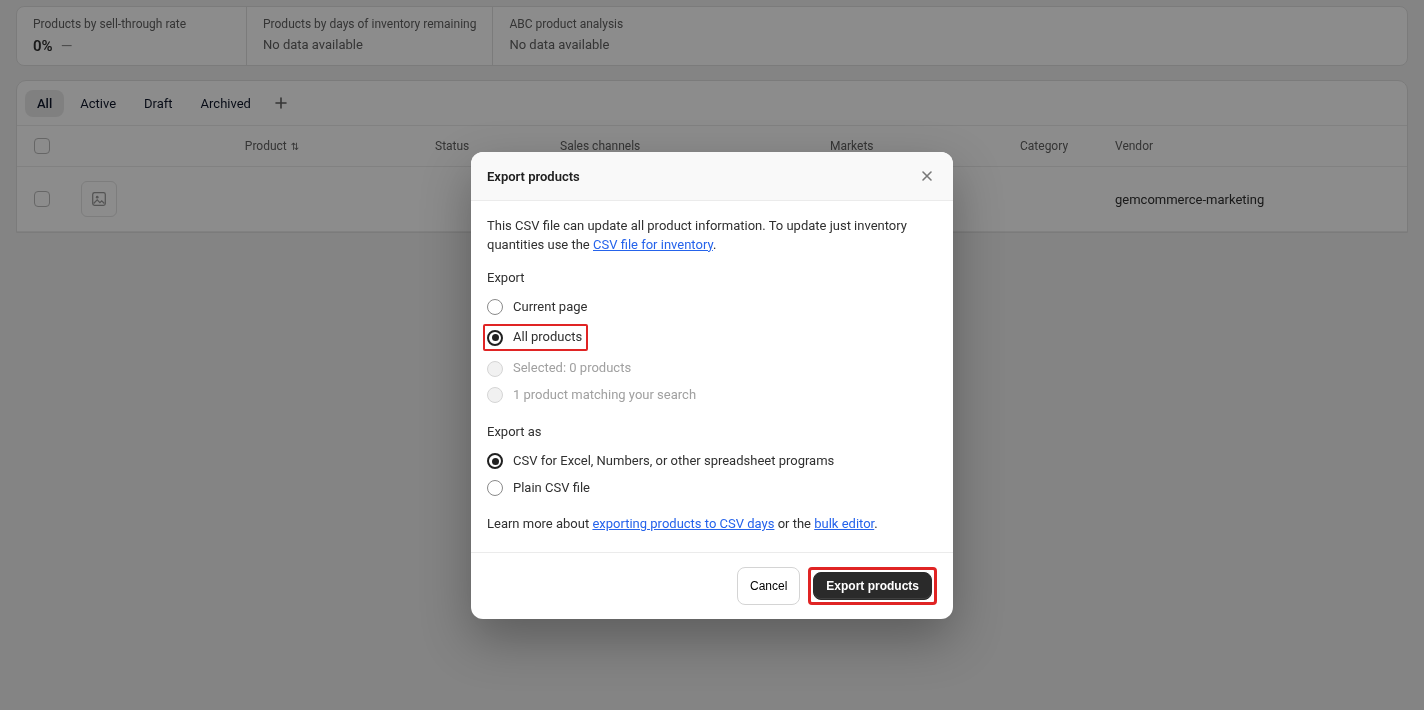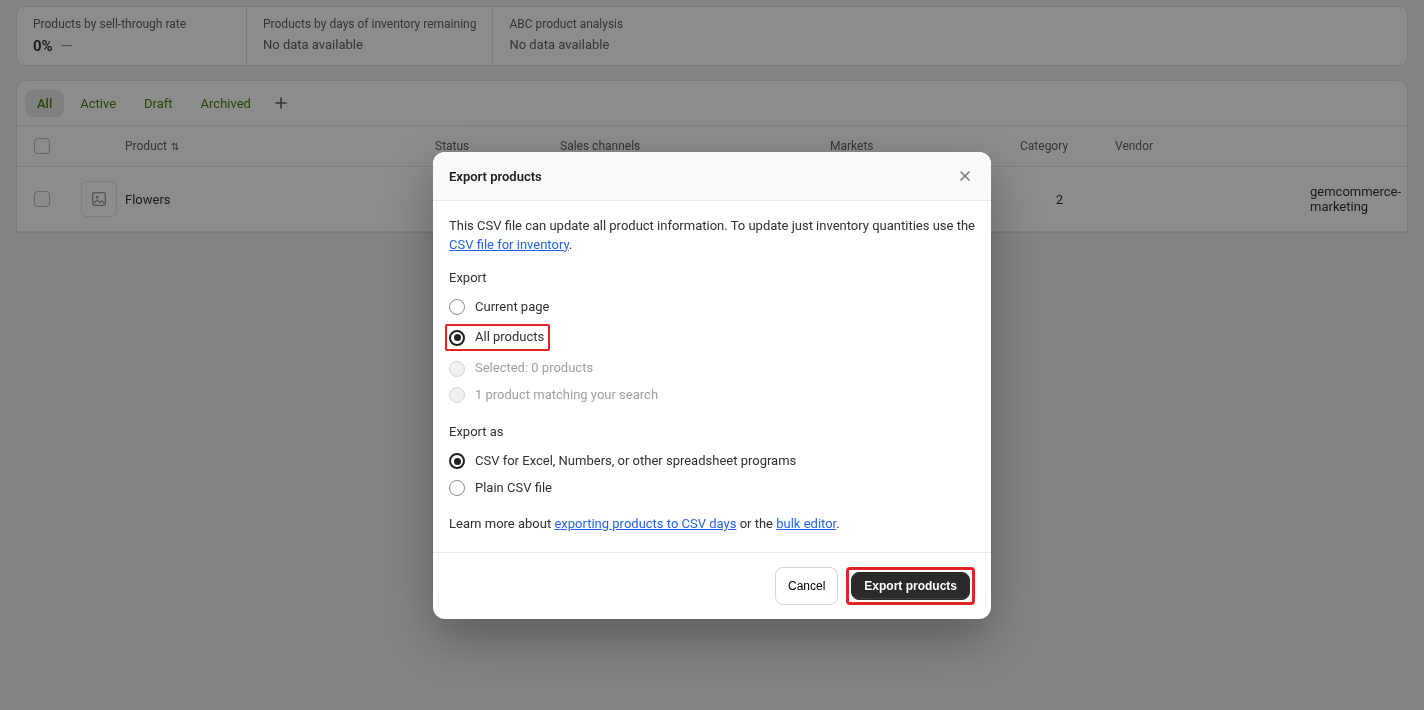--- a/index.html
+++ b/index.html
@@ -45,42 +45,42 @@
 .tabs {
   display: flex;
   align-items: center;
   padding: 8px 8px;
   gap: 4px;
 }
 .tab {
   padding: 6px 12px;
   border-radius: 8px;
   font-size: 13px;
-  color: #4d7c0f;
+  color: #0f172a;
   cursor: pointer;
 }
 .tab.active { background: #eaeaea; font-weight:500; }
 .tab-add {
   width: 28px; height: 28px;
   display:flex; align-items:center; justify-content:center;
   border-radius: 8px; cursor:pointer; color:#616161;
 }
 
 .table-head {
   display: grid;
   grid-template-columns: 50px 50px 310px 125px 270px 190px 95px 195px 160px;
   align-items: center;
   padding: 8px 0;
   border-top: 1px solid #ebebeb;
   border-bottom: 1px solid #ebebeb;
   color: #616161;
   font-size: 12px;
 }
 .th { padding: 4px 8px; }
-.th-product { display:flex; align-items:center; gap:4px; padding-left:8px;}
+.th-product { display:flex; align-items:center; gap:4px; padding-left:8px;justify-content:center;}
 .sort-icon { font-size:10px; }
 
 .table-row {
   display: grid;
   grid-template-columns: 50px 50px 310px 125px 270px 190px 95px 195px 160px;
   align-items: center;
   padding: 10px 0;
   border-bottom: 1px solid #ebebeb;
 }
 .td { padding: 4px 8px; font-size:13px; }
@@ -104,21 +104,21 @@
 .overlay {
   position: absolute;
   inset: 0;
   background: rgba(0,0,0,0.45);
   display:flex;
   align-items:flex-start;
   justify-content:center;
 }
 .modal {
   background:#fff;
-  width: 558px;
+  width: 482px;
   margin-top: 152px;
   border-radius: 12px;
   box-shadow: 0 20px 50px rgba(0,0,0,0.3);
   overflow:hidden;
 }
 .modal-header {
   display:flex; align-items:center; justify-content:space-between;
   padding: 14px 16px;
   border-bottom: 1px solid #ebebeb;
   background:#f9f9f9;
@@ -230,21 +230,20 @@
         </div>
       <div class="td">
         <div class="img-thumb">
           <svg width="18" height="18" viewBox="0 0 20 20">
               <rect x="3" y="3" width="14" height="14" rx="2" fill="none" stroke="#9a9a9a" stroke-width="1.4"></rect>
               <circle cx="8" cy="8" r="1.5" fill="#9a9a9a"></circle>
               <path d="M4 15l4-4 3 3 2-2 3 3" fill="none" stroke="#9a9a9a" stroke-width="1.4"></path>
             </svg>
         </div>
       </div>
-      <div class="td">Flowers</div>
       <div class="td"></div>
       <div class="td"></div>
       <div class="td"></div>
       <div class="td" style="text-align:center;">2</div>
       <div class="td"></div>
       <div class="td">gemcommerce-marketing</div>
     </div>
   </div>
 </div>
 

